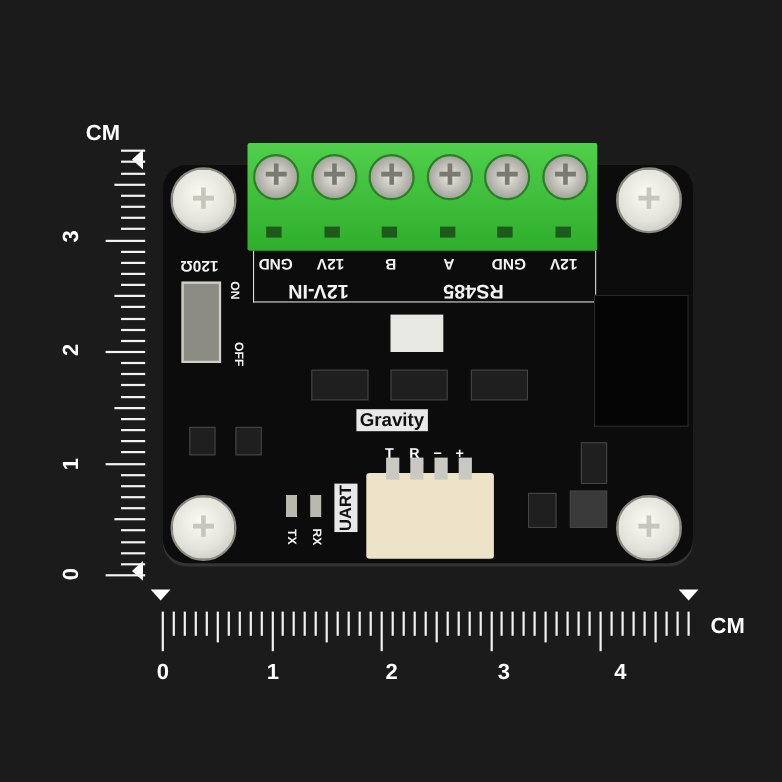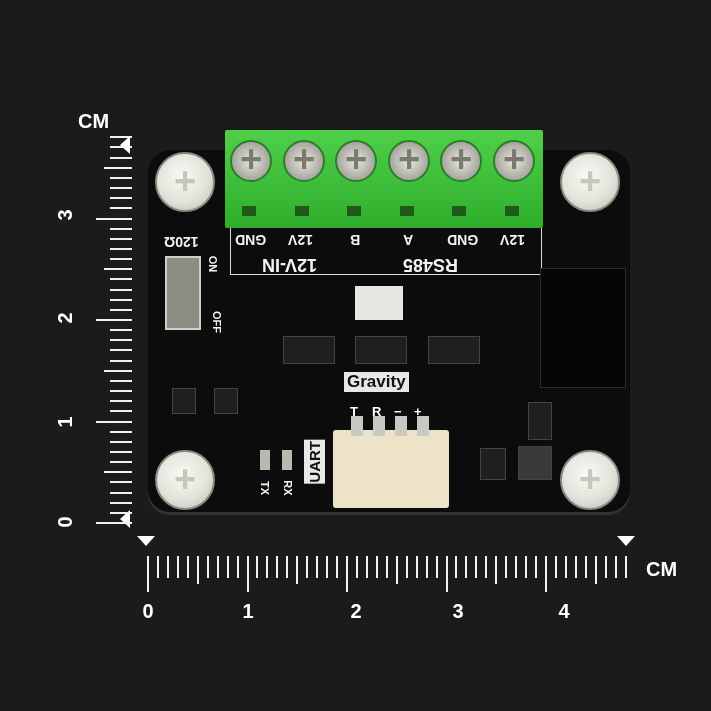--- a/index.html
+++ b/index.html
@@ -189,21 +189,21 @@
 <div class="abs chip" style="left:283px;top:336px;width:50px;height:26px;"></div>
 <div class="abs chip" style="left:355px;top:336px;width:50px;height:26px;"></div>
 <div class="abs chip" style="left:428px;top:336px;width:50px;height:26px;"></div>
 <div class="abs relay"></div>
 <div class="abs chip" style="left:172px;top:388px;width:22px;height:24px;"></div>
 <div class="abs chip" style="left:214px;top:388px;width:22px;height:24px;"></div>
 <div class="abs chip" style="left:518px;top:446px;width:32px;height:32px;background:#3a3a3a;"></div>
 <div class="abs chip" style="left:480px;top:448px;width:24px;height:30px;"></div>
 <div class="abs chip" style="left:528px;top:402px;width:22px;height:36px;"></div>
 
-<div class="abs gravity" style="left:344px;top:372px;">Gravity</div>
+<div class="abs gravity" style="left:324px;top:372px;">Gravity</div>
 <span class="abs" style="left:350px;top:404px;font-size:13px;font-weight:bold;">T</span>
 <span class="abs" style="left:372px;top:404px;font-size:13px;font-weight:bold;">R</span>
 <span class="abs" style="left:394px;top:404px;font-size:13px;font-weight:bold;">−</span>
 <span class="abs" style="left:414px;top:404px;font-size:13px;font-weight:bold;">+</span>
 <div class="abs jst">
   <div class="pin" style="left:18px;"></div>
   <div class="pin" style="left:40px;"></div>
   <div class="pin" style="left:62px;"></div>
   <div class="pin" style="left:84px;"></div>
 </div>

